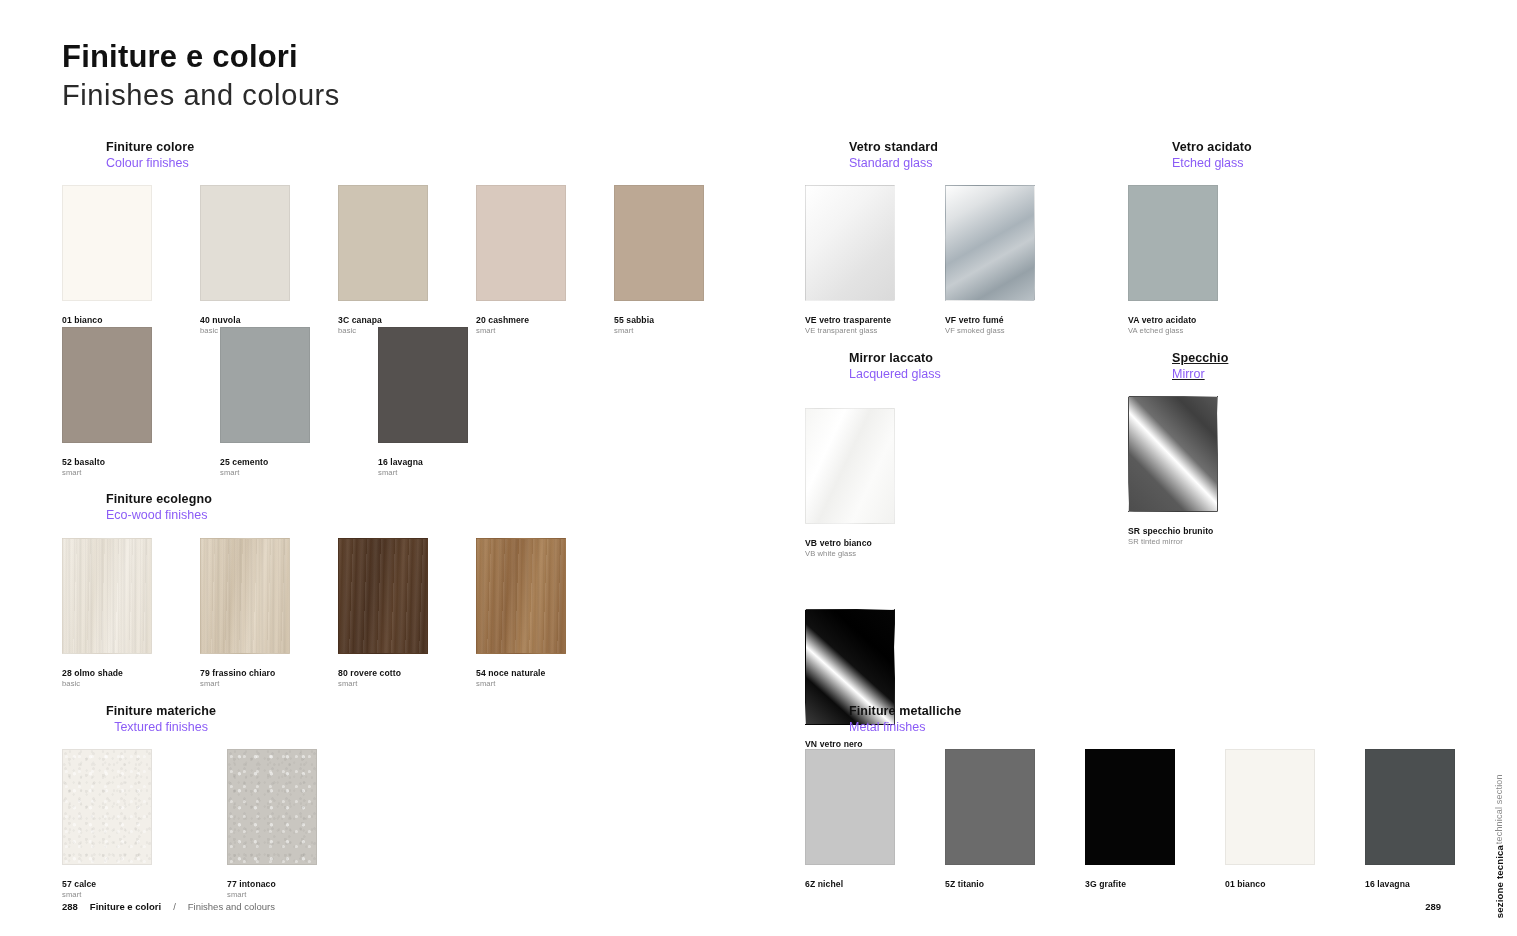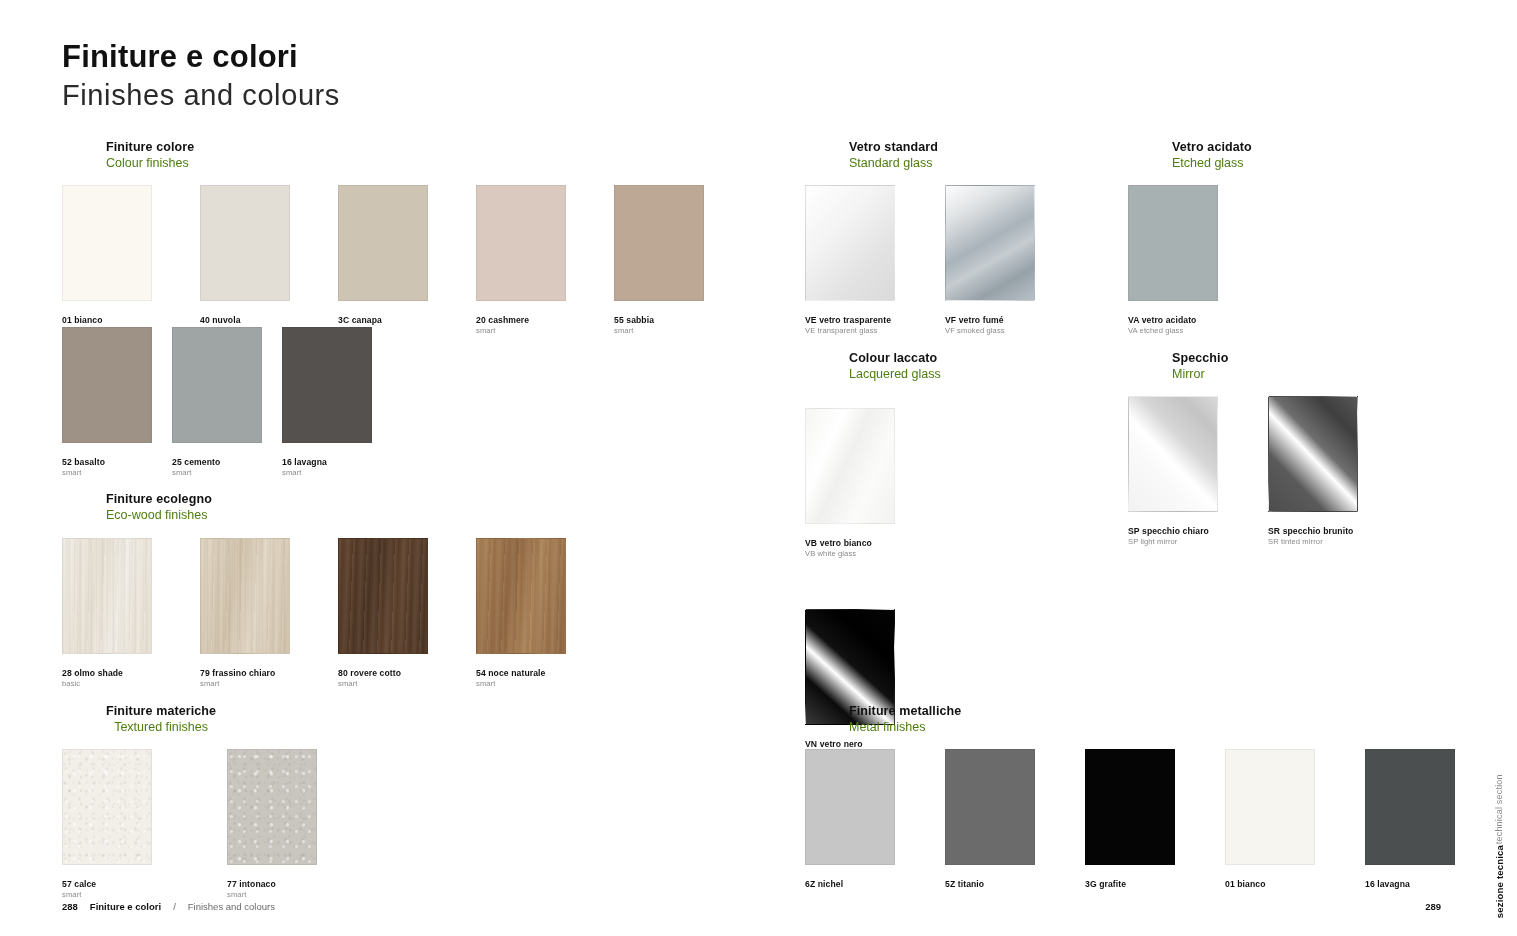--- a/index.html
+++ b/index.html
@@ -41,21 +41,21 @@
     font-size: 12.5px;
     font-weight: bold;
     letter-spacing: 0.1px;
     color: #111;
     line-height: 1.25;
     white-space: nowrap;
   }
   .sec-sub {
     font-size: 12.5px;
     font-weight: 400;
-    color: #4d7c0f;
+    color: #8b5cf6;
     line-height: 1.25;
     white-space: nowrap;
   }
 
   
   .grid { position: absolute; display: flex; }
   .cell { display: flex; flex-direction: column; }
   .swatch {
     width: 90px; height: 116px;
     border: 1px solid rgba(0,0,0,0.06);
@@ -188,21 +188,21 @@
   </div>
   <div class="cell">
     <div class="swatch" id="sw-c1-4" style="background: rgb(188, 168, 148);"></div>
     <div class="cap">
       <div class="cap-name">55 sabbia</div>
       <div class="cap-sub">smart</div>
     </div>
   </div>
 </div>
 
-<div class="grid" style="left:62px; top:327px; gap:20px;">
+<div class="grid" style="left:62px; top:327px; gap:68px;">
   <div class="cell">
     <div class="swatch" id="sw-c2-0" style="background: rgb(158, 146, 135);"></div>
     <div class="cap">
       <div class="cap-name">52 basalto</div>
       <div class="cap-sub">smart</div>
     </div>
   </div>
   <div class="cell">
     <div class="swatch" id="sw-c2-1" style="background: rgb(159, 164, 164);"></div>
     <div class="cap">
@@ -308,54 +308,47 @@
   <div class="cell">
     <div class="swatch" id="sw-e-0" style="background: rgb(167, 177, 177);"></div>
     <div class="cap">
       <div class="cap-name">VA vetro acidato</div>
       <div class="cap-sub">VA etched glass</div>
     </div>
   </div>
 </div>
 
 <div class="section" style="left:805px; top:351px;">
-  <div class="sec-title">Colour laccato</div>
+  <div class="sec-title">Mirror laccato</div>
   <div class="sec-sub">Lacquered glass</div>
 </div>
 
 <div class="grid" style="left:805px; top:408px; gap:50px;flex-direction:column;">
   <div class="cell">
     <div class="swatch" id="sw-l-0" style="background: linear-gradient(115deg, rgb(246, 246, 244) 0%, rgb(255, 255, 255) 28%, rgb(240, 240, 238) 46%, rgb(251, 251, 250) 70%, rgb(242, 242, 240) 100%);"></div>
     <div class="cap">
       <div class="cap-name">VB vetro bianco</div>
       <div class="cap-sub">VB white glass</div>
     </div>
   </div>
   <div class="cell">
     <div class="swatch" id="sw-l-1" style="background: linear-gradient(42deg, rgb(58, 58, 58) 0%, rgb(11, 11, 11) 24%, rgb(255, 255, 255) 40%, rgb(16, 16, 16) 52%, rgb(0, 0, 0) 72%, rgb(5, 5, 5) 100%);"></div>
     <div class="cap">
       <div class="cap-name">VN vetro nero</div>
       <div class="cap-sub">VN black glass</div>
     </div>
   </div>
 </div>
 
-<div class="section" style="left:1128px; top:351px;">
+<div class="section" style="left:1128px; top:351px;text-decoration:underline;">
   <div class="sec-title">Specchio</div>
   <div class="sec-sub">Mirror</div>
 </div>
 
 <div class="grid" style="left:1128px; top:396px; gap:50px;">
-  <div class="cell">
-    <div class="swatch" id="sw-m-0" style="background: linear-gradient(46deg, rgb(242, 242, 242) 0%, rgb(250, 250, 250) 34%, rgb(255, 255, 255) 46%, rgb(214, 214, 214) 62%, rgb(196, 196, 196) 82%, rgb(217, 217, 217) 100%);"></div>
-    <div class="cap">
-      <div class="cap-name">SP specchio chiaro</div>
-      <div class="cap-sub">SP light mirror</div>
-    </div>
-  </div>
   <div class="cell">
     <div class="swatch" id="sw-m-1" style="background: linear-gradient(46deg, rgb(77, 77, 77) 0%, rgb(90, 90, 90) 28%, rgb(255, 255, 255) 48%, rgb(110, 110, 110) 58%, rgb(63, 63, 63) 80%, rgb(86, 86, 86) 100%);"></div>
     <div class="cap">
       <div class="cap-name">SR specchio brunito</div>
       <div class="cap-sub">SR tinted mirror</div>
     </div>
   </div>
 </div>
 
 <div class="section" style="left:805px; top:704px;">

